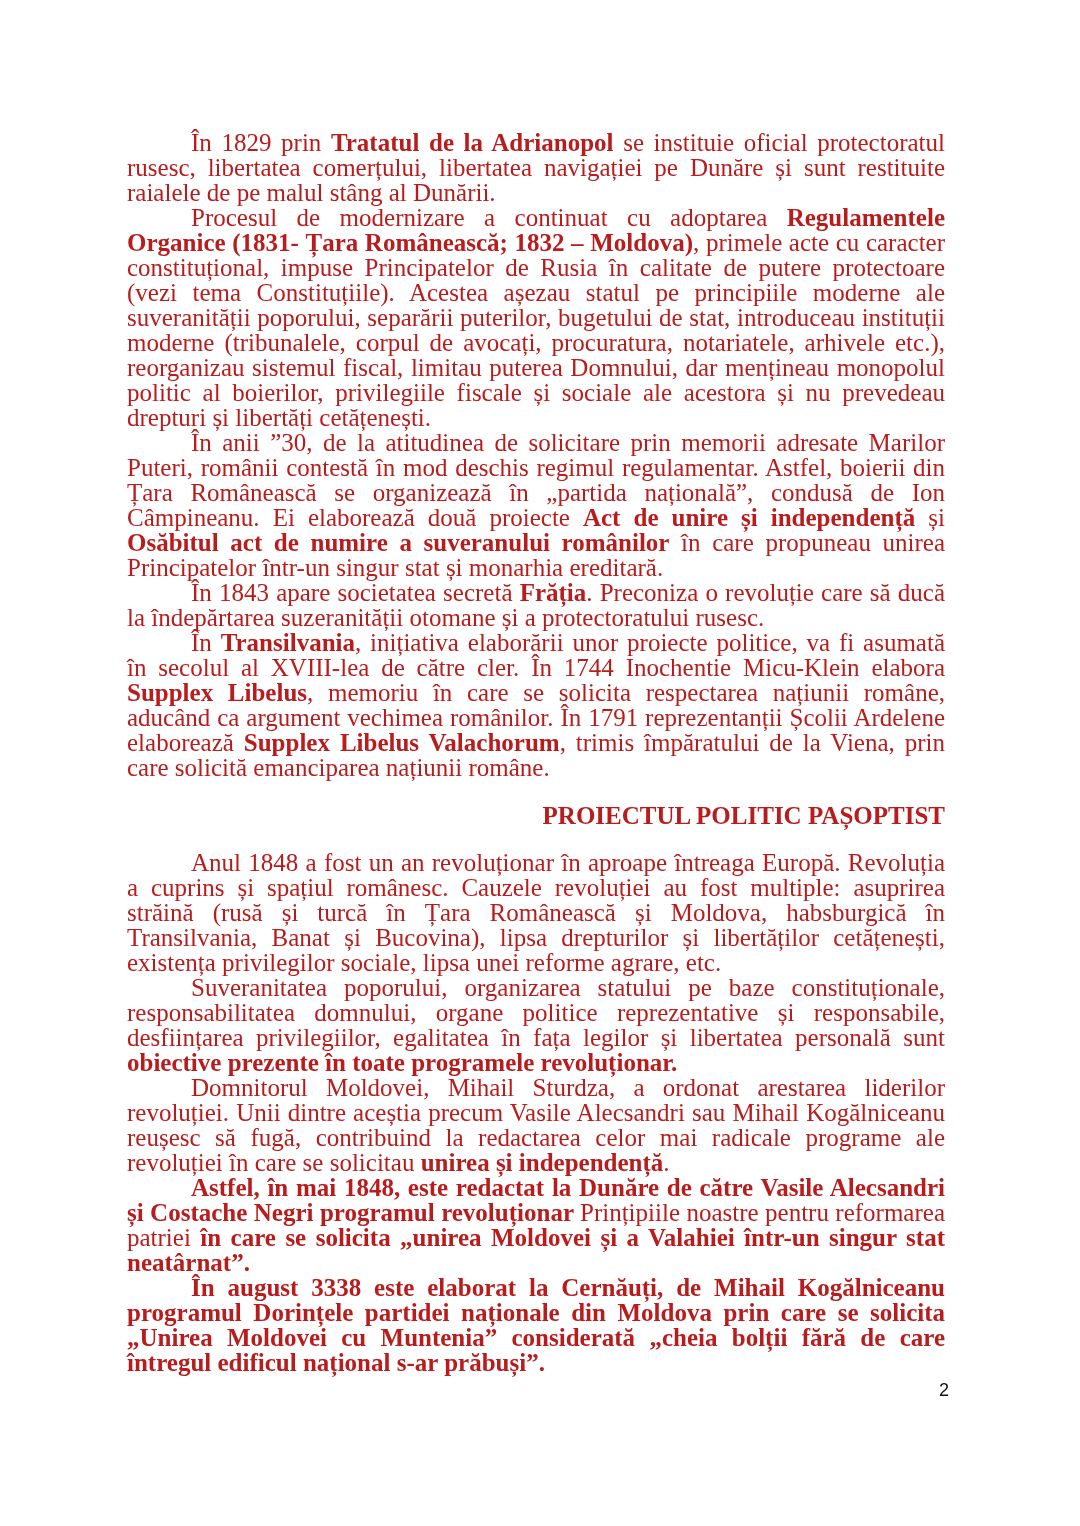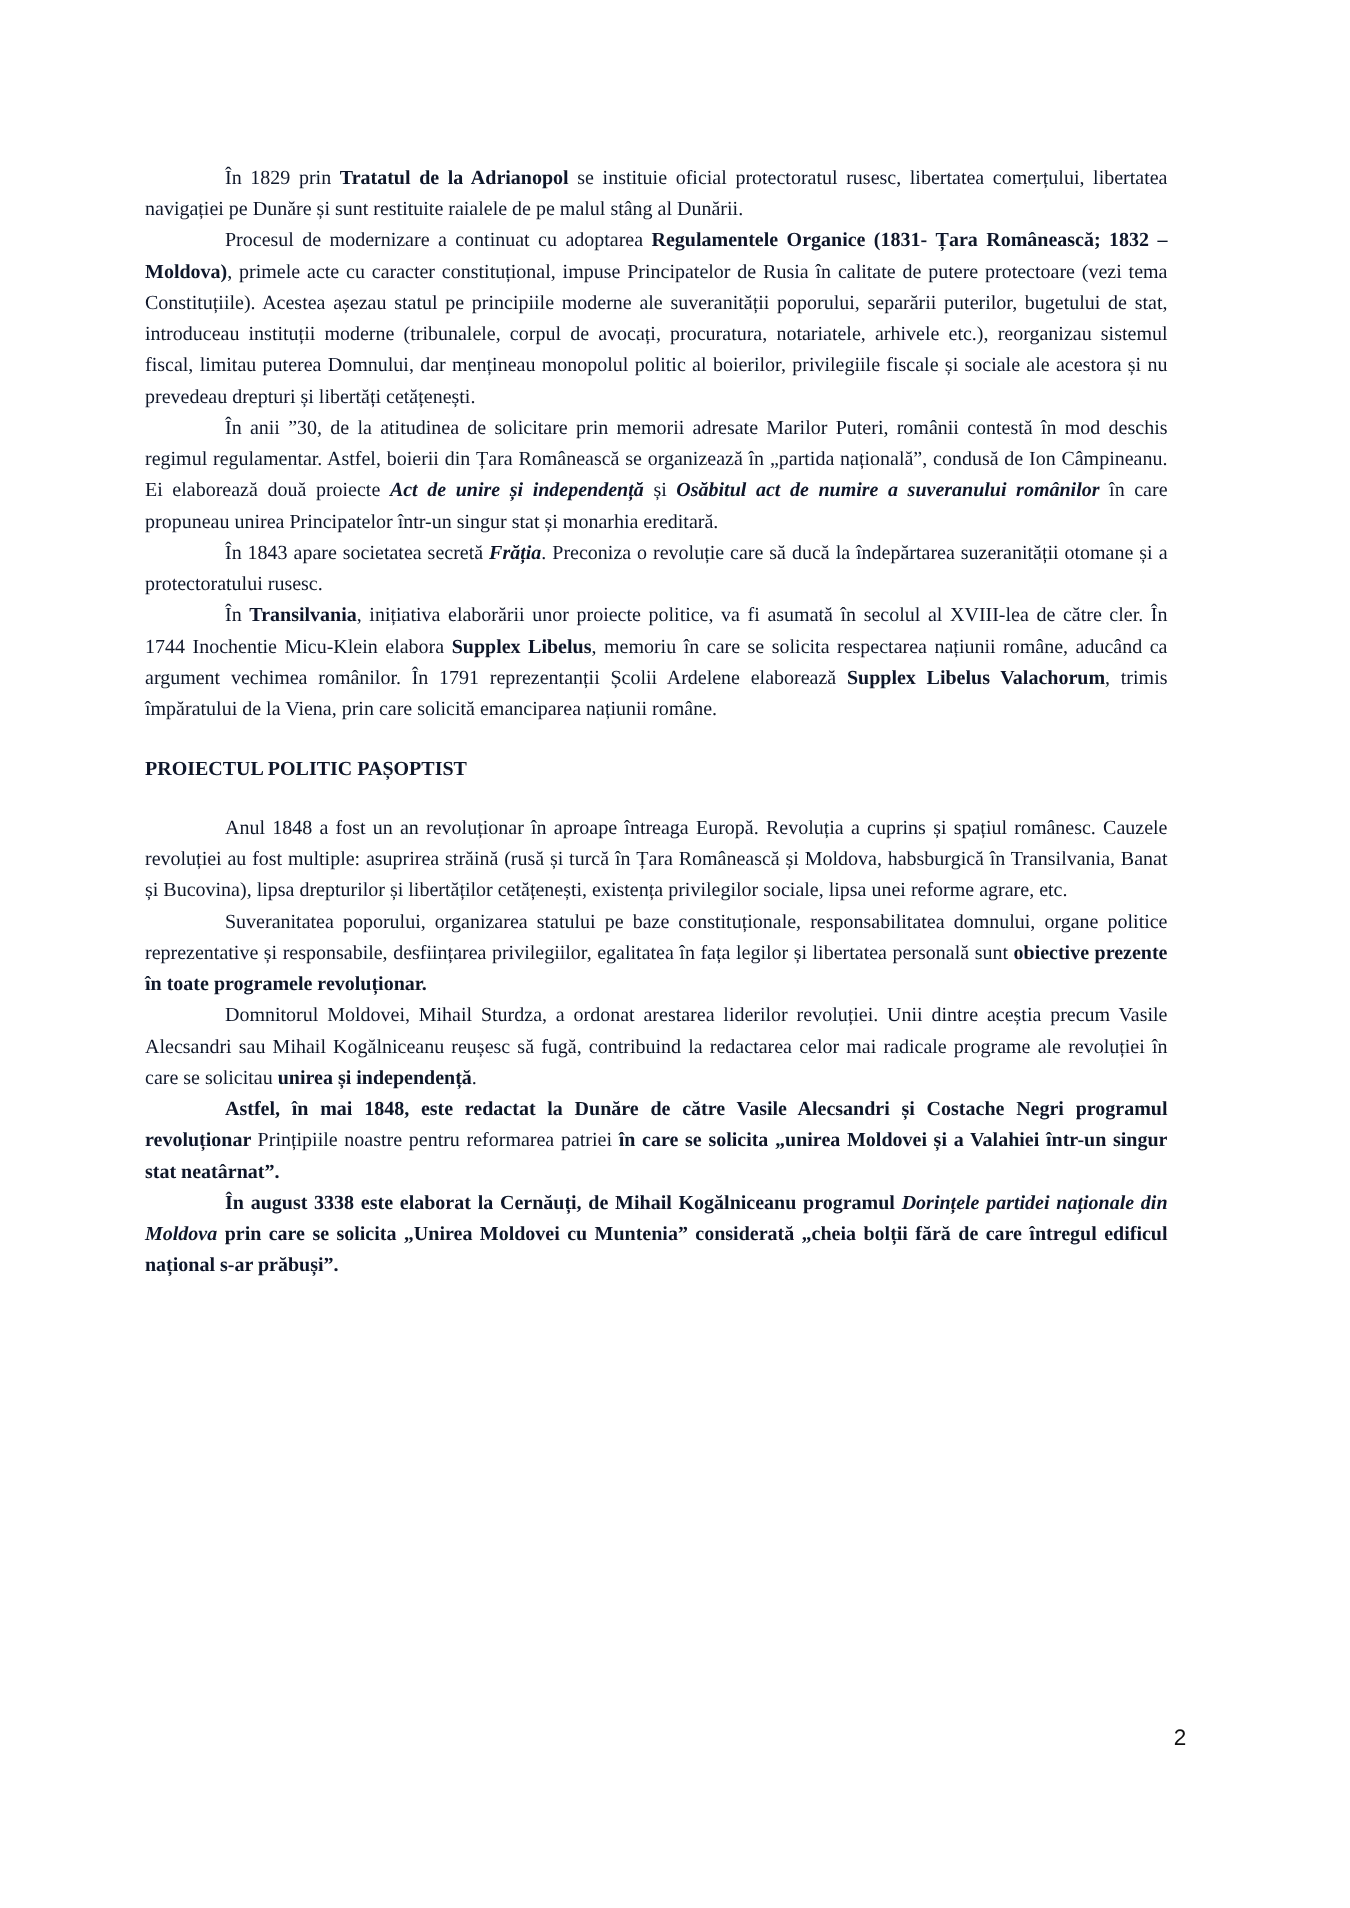--- a/index.html
+++ b/index.html
@@ -8,42 +8,42 @@
       background: #ffffff;
     }
     body {
       width: 1080px;
       height: 1526px;
       position: relative;
       overflow: hidden;
     }
     .page {
       position: absolute;
-      left: 116px;
+      left: 127px;
       top: 130px;
       width: 818px;
       font-family: "Liberation Serif", serif;
-      font-size: 16px;
+      font-size: 25px;
       line-height: 25px;
-      color: #0f172a;
+      color: #b91c1c;
       text-align: justify;
     }
     .para {
       margin: 0;
       text-indent: 64px;
     }
     .heading {
       margin: 23px 0 22px 0;
-      text-align: left;
+      text-align: right;
       font-weight: bold;
       text-indent: 0;
     }
     .b { font-weight: bold; }
     .i { }
-    .bi { font-weight: bold; font-style: italic; }
+    .bi { font-weight: bold; }
     .page-number {
       position: absolute;
       left: 939px;
       top: 1380px;
       font-family: "Liberation Sans", sans-serif;
       font-size: 18px;
       color: #111111;
     }
   </style>
 </head>

